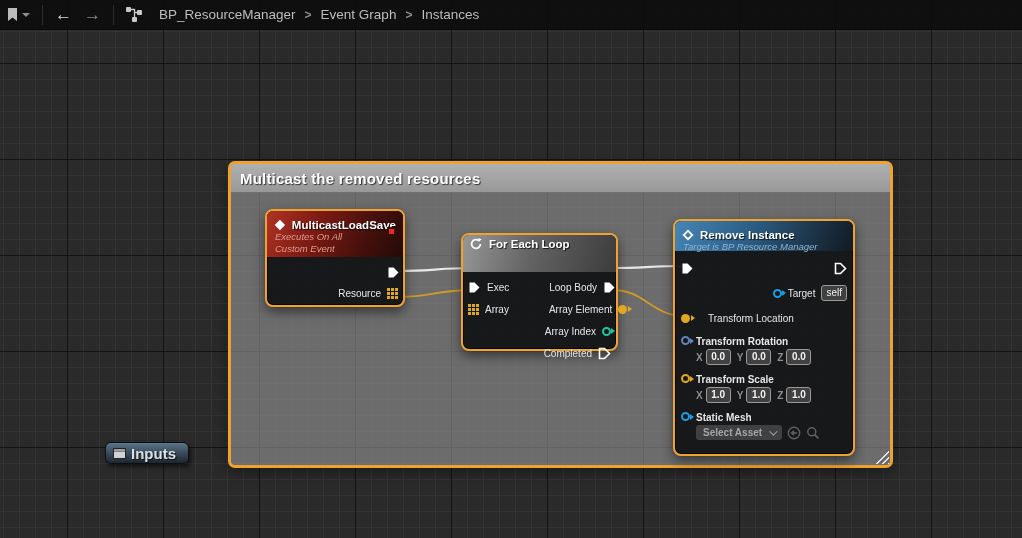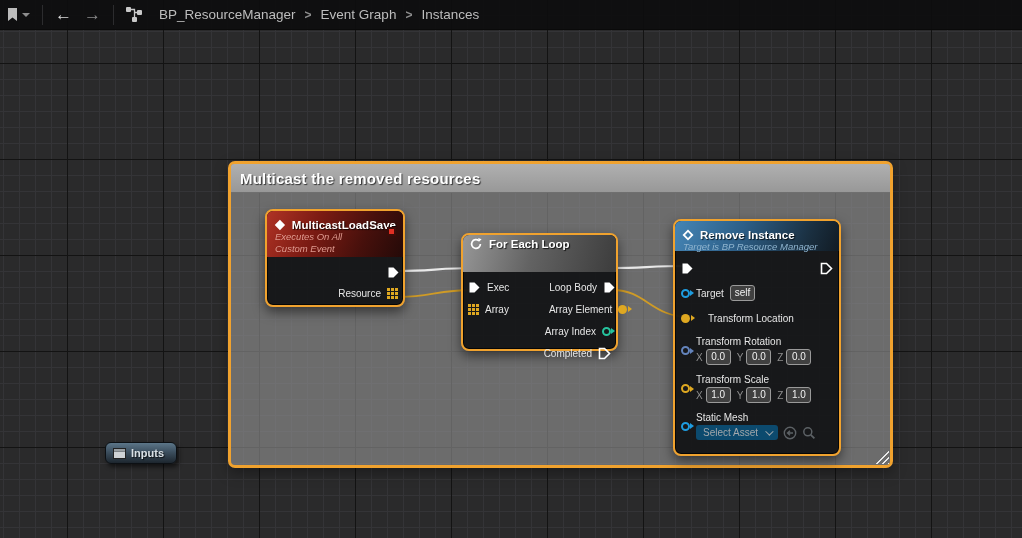--- a/index.html
+++ b/index.html
@@ -92,44 +92,44 @@
   #node-multicast .r-res{justify-content:flex-end;gap:6px;margin:9px 5px 0 0;}
   
   #node-foreach{left:461px;top:203px;width:157px;height:118px;}
   #node-foreach .nhead{height:37px;padding:2px 6px;
     background:linear-gradient(105deg,#979797 0%,#636363 45%,#3c3c3c 100%);}
   #node-foreach .body{padding:4px 5px 0;}
   #node-foreach .row{height:22px;justify-content:space-between;}
   .pin-l{display:flex;align-items:center;gap:6px;}
   .pin-r{display:flex;align-items:center;gap:6px;margin-left:auto;padding-left:40px;}
   
-  #node-remove{left:673px;top:189px;width:168px;height:237px;}
+  #node-remove{left:673px;top:189px;width:182px;height:237px;}
   #node-remove .nhead{height:30px;
     background:linear-gradient(110deg,#4585b5 0%,#2d5f88 40%,#1a2f40 80%,#111b24 100%);}
   #node-remove .nsub{color:#8fb4cf;}
   #node-remove .body{padding:6px 6px 0;}
   .r-execs{height:22px;justify-content:space-between;}
-  .r-target{height:20px;gap:6px;margin-top:4px;}
+  .r-target{height:20px;gap:6px;margin-top:4px;justify-content:flex-end;}
   .r-tloc{height:18px;gap:18px;margin-top:6px;}
-  .group{display:flex;align-items:center;gap:6px;margin-top:9px;}
+  .group{display:flex;align-items:flex-start;gap:6px;margin-top:9px;font-weight:bold;}
   .group .col{display:flex;flex-direction:column;gap:2px;}
   .xyz{display:flex;align-items:center;}
   .assetrow{display:flex;align-items:center;gap:5px;}
-  .select-asset{display:flex;align-items:center;gap:7px;background:#0c4a6e;
+  .select-asset{display:flex;align-items:center;gap:7px;background:#404040;
     border-radius:3px;padding:2px 7px;font-size:10px;color:#a2a7ab;cursor:pointer;}
   .sel-chev{width:6px;height:6px;border-right:1.5px solid #a2a7ab;border-bottom:1.5px solid #a2a7ab;
     transform:rotate(45deg) translateY(-2px);}
   .mini-icon{display:flex;align-items:center;cursor:pointer}
   
   .bubble{position:absolute;left:105px;top:412px;height:22px;z-index:4;
     display:flex;align-items:center;gap:5px;padding:0 12px 0 7px;
     background:linear-gradient(#5c7689 0%,#3c4f5f 45%,#1d262e 100%);
     border:1px solid #0c1014;border-radius:6px;
     box-shadow:2px 3px 4px rgba(0,0,0,.55);cursor:pointer;}
-  .bubble-label{font-size:11px;font-weight:bold;color:#d9e0e5;text-shadow:1px 1px 1px rgba(0,0,0,.7);}
+  .bubble-label{font-size:15px;font-weight:bold;color:#d9e0e5;text-shadow:1px 1px 1px rgba(0,0,0,.7);}
   .bubble-icon{width:13px;height:11px;background:#cfd3d6;border:1px solid #222;
     display:flex;flex-direction:column;}
   .bubble-icon b{height:3px;background:#9aa0a4;display:block;border-bottom:1px solid #7c8286;}
 </style>
 </head>
 <body>
 
 <div id="app">
 
   <div class="toolbar">

